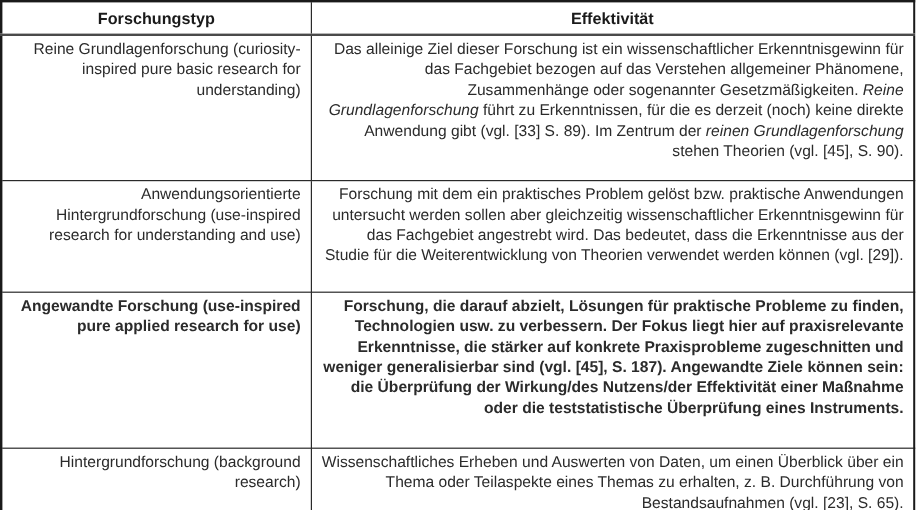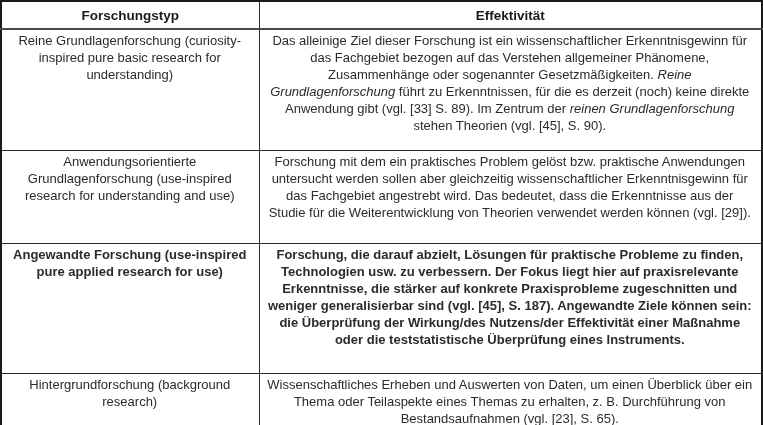--- a/index.html
+++ b/index.html
@@ -32,21 +32,21 @@
     text-align: center;
     vertical-align: middle;
     height: 22px;
     padding: 2px 6px;
     border: 1px solid #2a2a2a;
     border-bottom: 2px solid #4a4a4a;
     color: #1a1a1a;
   }
   table.research-table td {
     vertical-align: top;
-    text-align: center;
+    text-align: right;
     padding: 2px 8px 2px 7px;
     border: 1px solid #2a2a2a;
     box-sizing: border-box;
   }
   tbody tr:nth-child(1) { height: 121px; }
   tbody tr:nth-child(2) { height: 93px; }
   tbody tr:nth-child(3) { height: 130px; font-weight: bold; }
   tbody tr:nth-child(4) { height: 56px; }
   td em {
     font-style: italic;
@@ -67,21 +67,21 @@
         <th>Forschungstyp</th>
         <th>Effektivität</th>
       </tr>
     </thead>
     <tbody>
         <tr>
           <td>Reine Grundlagenforschung (curiosity-inspired pure basic research for understanding)</td>
           <td><span>Das alleinige Ziel dieser Forschung ist ein wissenschaftlicher Erkenntnisgewinn für das Fachgebiet bezogen auf das Verstehen allgemeiner Phänomene, Zusammenhänge oder sogenannter Gesetzmäßigkeiten. </span><em>Reine Grundlagenforschung</em><span> führt zu Erkenntnissen, für die es derzeit (noch) keine direkte Anwendung gibt (vgl. [33] S. 89). Im Zentrum der </span><em>reinen Grundlagenforschung</em><span> stehen Theorien (vgl. [45], S. 90).</span></td>
         </tr>
         <tr>
-          <td>Anwendungsorientierte Grundlagenforschung (use-inspired research for understanding and use)</td>
+          <td>Anwendungsorientierte Hintergrundforschung (use-inspired research for understanding and use)</td>
           <td><span>Forschung mit dem ein praktisches Problem gelöst bzw. praktische Anwendungen untersucht werden sollen aber gleichzeitig wissenschaftlicher Erkenntnisgewinn für das Fachgebiet angestrebt wird. Das bedeutet, dass die Erkenntnisse aus der Studie für die Weiterentwicklung von Theorien verwendet werden können (vgl. [29]).</span></td>
         </tr>
         <tr>
           <td>Angewandte Forschung (use-inspired pure applied research for use)</td>
           <td><span>Forschung, die darauf abzielt, Lösungen für praktische Probleme zu finden, Technologien usw. zu verbessern. Der Fokus liegt hier auf praxisrelevante Erkenntnisse, die stärker auf konkrete Praxisprobleme zugeschnitten und weniger generalisierbar sind (vgl. [45], S. 187). Angewandte Ziele können sein: die Überprüfung der Wirkung/des Nutzens/der Effektivität einer Maßnahme oder die teststatistische Überprüfung eines Instruments.</span></td>
         </tr>
         <tr>
           <td>Hintergrundforschung (background research)</td>
           <td><span>Wissenschaftliches Erheben und Auswerten von Daten, um einen Überblick über ein Thema oder Teilaspekte eines Themas zu erhalten, z. B. Durchführung von Bestandsaufnahmen (vgl. [23], S. 65).</span></td>
         </tr>

